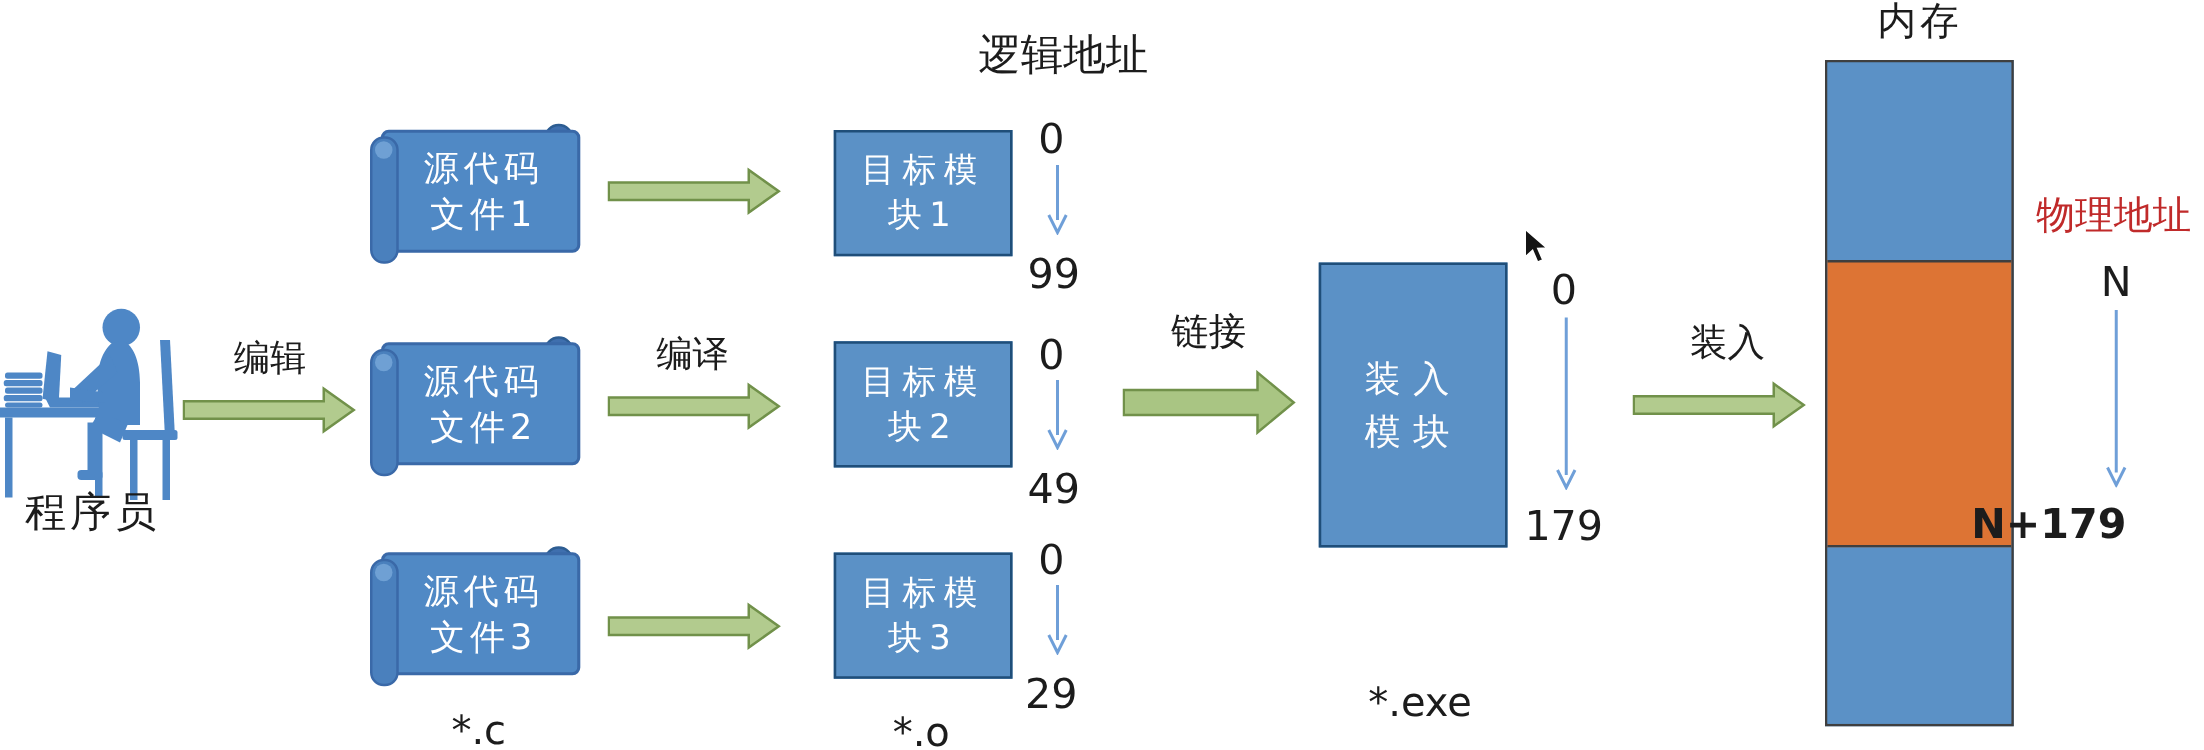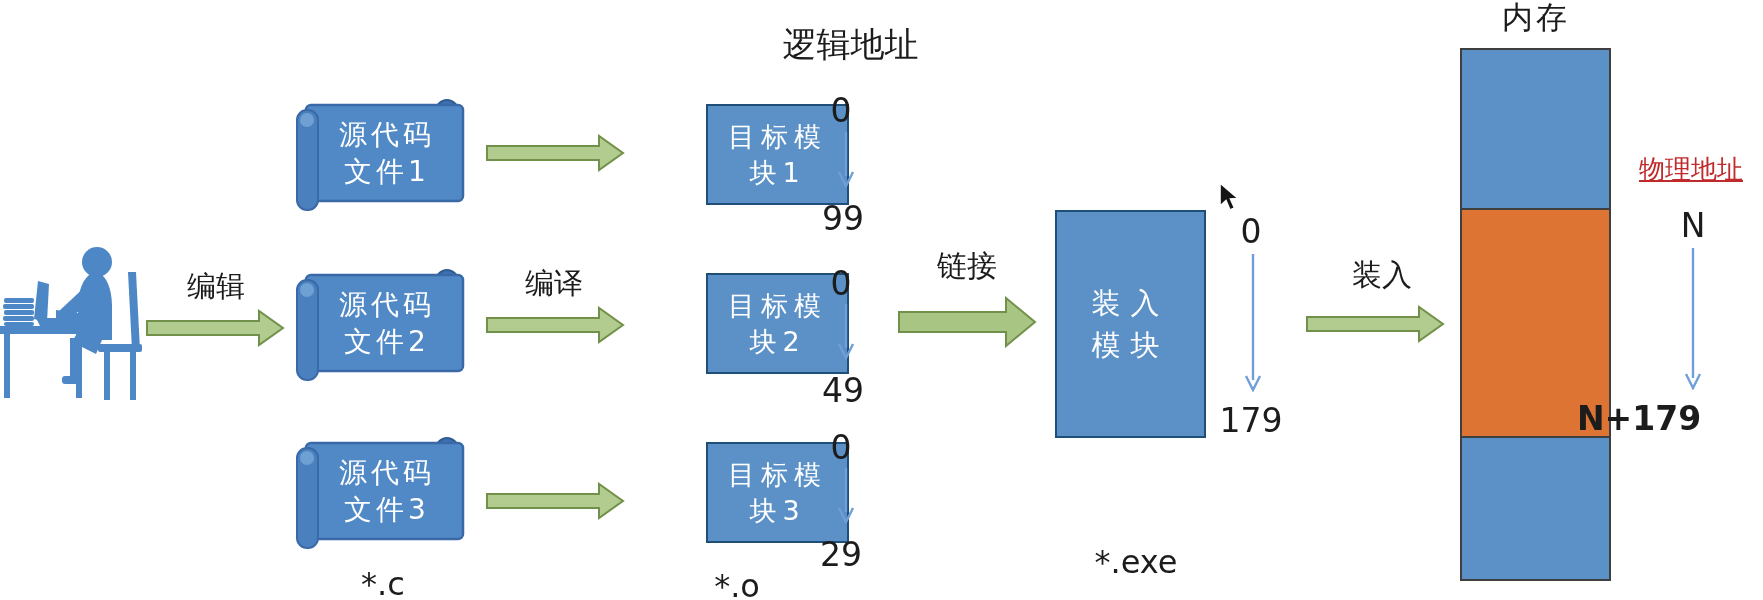--- a/index.html
+++ b/index.html
@@ -23,21 +23,21 @@
   .scroll-text {
     position:absolute; display:flex; flex-direction:column;
     justify-content:center;
     color:#ffffff; font-size:28px; line-height:37px;
     letter-spacing:4px; text-align:center;
   }
   .module-box {
     position:absolute; width:143px; height:101px;
     background:#5b91c6; border:2.5px solid #1f4e79;
     display:flex; flex-direction:column; align-items:center; justify-content:center;
-    color:#ffffff; font-size:27px; line-height:36px; letter-spacing:6px;margin-left:39px;
+    color:#ffffff; font-size:27px; line-height:36px; letter-spacing:6px;
   }
   .load-box {
     position:absolute; left:1055px; top:210px; width:151px; height:228px;
     background:#5b91c6; border:2.5px solid #1f4e79;
     display:flex; flex-direction:column; align-items:center; justify-content:center;
     color:#fdfdfd; font-size:29px; line-height:42px; letter-spacing:10px;
   }
   .mem-col {
     position:absolute; left:1460px; top:48px; width:151px; height:533px;
     border:2px solid #3f3f3f; background:#5b91c6;
@@ -77,20 +77,21 @@
       <path d="M128,62 L136,62 L140,140 L132,140 Z"></path>
       <rect x="98" y="134" width="44" height="8" rx="2"></rect>
       <rect x="104" y="142" width="6" height="48"></rect>
       <rect x="130" y="142" width="6" height="48"></rect>
 
       <rect x="0" y="116" width="92" height="8"></rect>
       <rect x="4" y="124" width="6" height="64"></rect>
       <rect x="76" y="124" width="6" height="64"></rect>
     </g>
   </svg>
+  <div class="t lbl" style="left:8px;top:392px;width:132px;font-size:33px;letter-spacing:3px;">程序员</div>
 
   <div class="t lbl" style="left:160px;top:271px;width:112px;">编辑</div>
   <svg class="abs" style="left:146px;top:308px;" width="140" height="40" viewBox="0 0 140 40">
     <polygon points="1,13 113,13 113,3 137,20 113,37 113,27 1,27" fill="#b2cb8e" stroke="#71914a" stroke-width="2"></polygon>
   </svg>
 
   <svg class="abs" style="left:486px;top:133px;" width="140" height="40" viewBox="0 0 140 40">
     <polygon points="1,13 113,13 113,3 137,20 113,37 113,27 1,27" fill="#b2cb8e" stroke="#71914a" stroke-width="2"></polygon>
   </svg>
 
@@ -207,21 +208,21 @@
   <div class="t ext" style="left:1076px;top:545px;width:120px;">*.exe</div>
 
   <div class="t" style="left:1478px;top:0px;width:116px;font-size:31px;letter-spacing:3px;">内存</div>
 
   <div class="mem-col">
     <div class="mem-seg mem-blue" style="height:158px;"></div>
     <div class="mem-seg mem-orange" style="height:230px;"></div>
     <div class="mem-seg mem-blue" style="height:141px;"></div>
   </div>
 
-  <div class="t red" style="left:1618px;top:155px;width:146px;font-size:26px;text-decoration:underline;">物理地址</div>
+  <div class="t red" style="left:1618px;top:155px;width:146px;font-size:31px;">物理地址</div>
   <div class="t num" style="left:1668px;top:208px;width:50px;">N</div>
   <svg class="abs" style="left:1683px;top:246px;" width="20" height="144" viewBox="0 0 20 144">
     <line x1="10" y1="2" x2="10" y2="132" stroke="#6f9fd8" stroke-width="2.4"></line>
     <polyline points="3,128 10,142 17,128" fill="none" stroke="#6f9fd8" stroke-width="2.4"></polyline>
   </svg>
   <div class="t num" style="left:1577px;top:401px;width:116px;font-weight:bold;">N+179</div>
 
 </div>
 
 </body></html>

